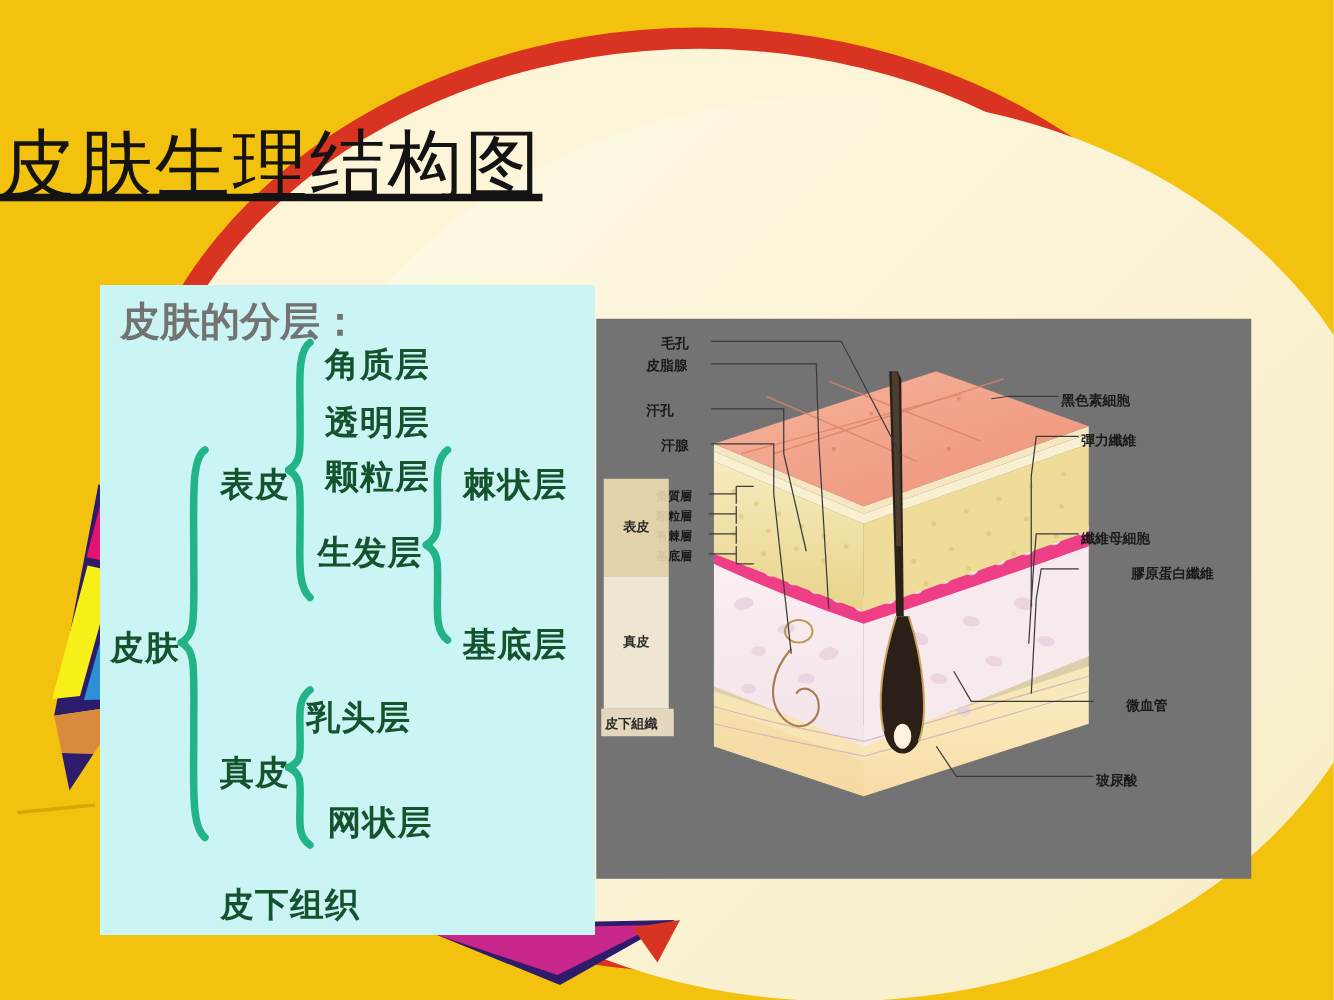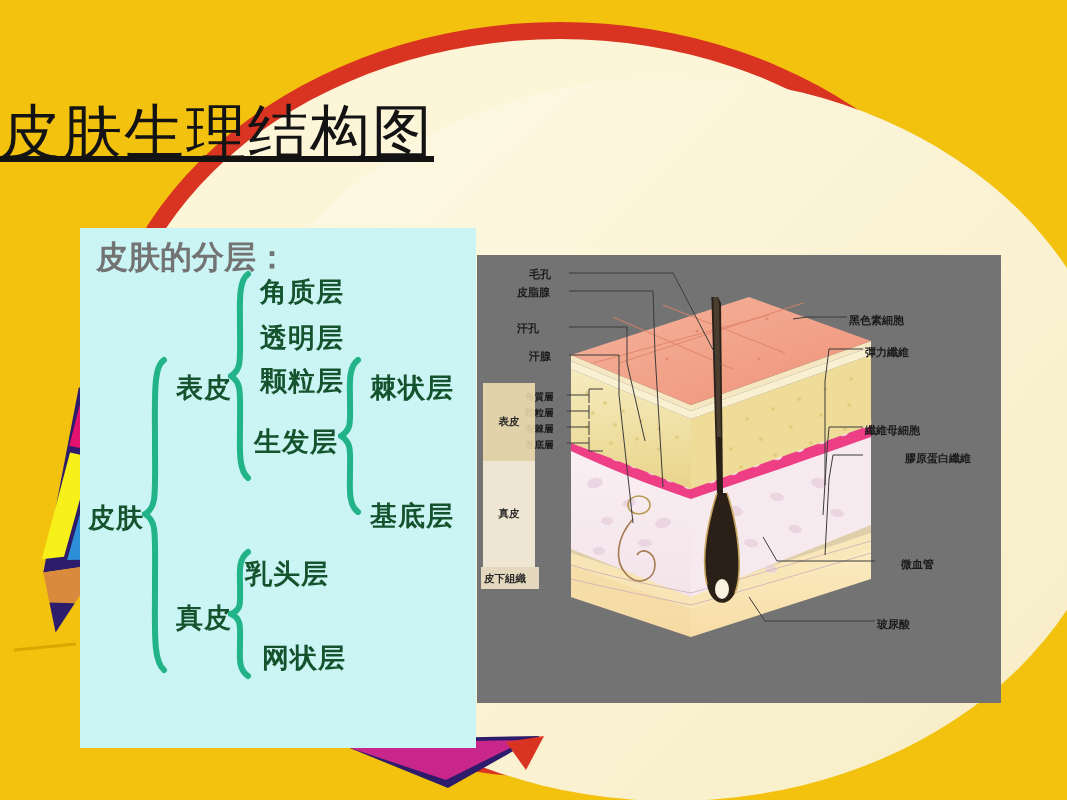--- a/index.html
+++ b/index.html
@@ -143,20 +143,21 @@
   <div class="lbl" style="left:96px;top:372px;">真皮</div>
 
   <svg class="brc" style="left:148px;top:320px;width:28px;height:132px;">
     <path d="M20 4 C9 10 11 24 11 36 C11 56 13 60 2 66 C13 72 11 78 11 96 C11 110 9 122 20 128" fill="none" stroke="#1E4F3F" stroke-width="1.4"></path>
     <path d="M20 4 C10 11 12 25 12 36 C12 56 14 61 3 66 C14 71 12 79 12 96 C12 110 10 121 20 128" fill="none" stroke="#22B488" stroke-width="6" stroke-linecap="round"></path>
   </svg>
 
   <div class="lbl" style="left:165px;top:328px;">乳头层</div>
   <div class="lbl" style="left:182px;top:412px;">网状层</div>
 
+  <div class="lbl" style="left:96px;top:478px;">皮下组织</div>
 </div>
 
 <div id="anatomy-panel">
 
   <svg style="position:absolute;left:94px;top:42px;width:320px;height:400px;" viewBox="0 0 320 400">
     <defs>
       <linearGradient id="gTop" x1="0" y1="0" x2="1" y2="1">
         <stop offset="0%" stop-color="#F5B49C"></stop>
           <stop offset="100%" stop-color="#EE9278"></stop>
       </linearGradient>

